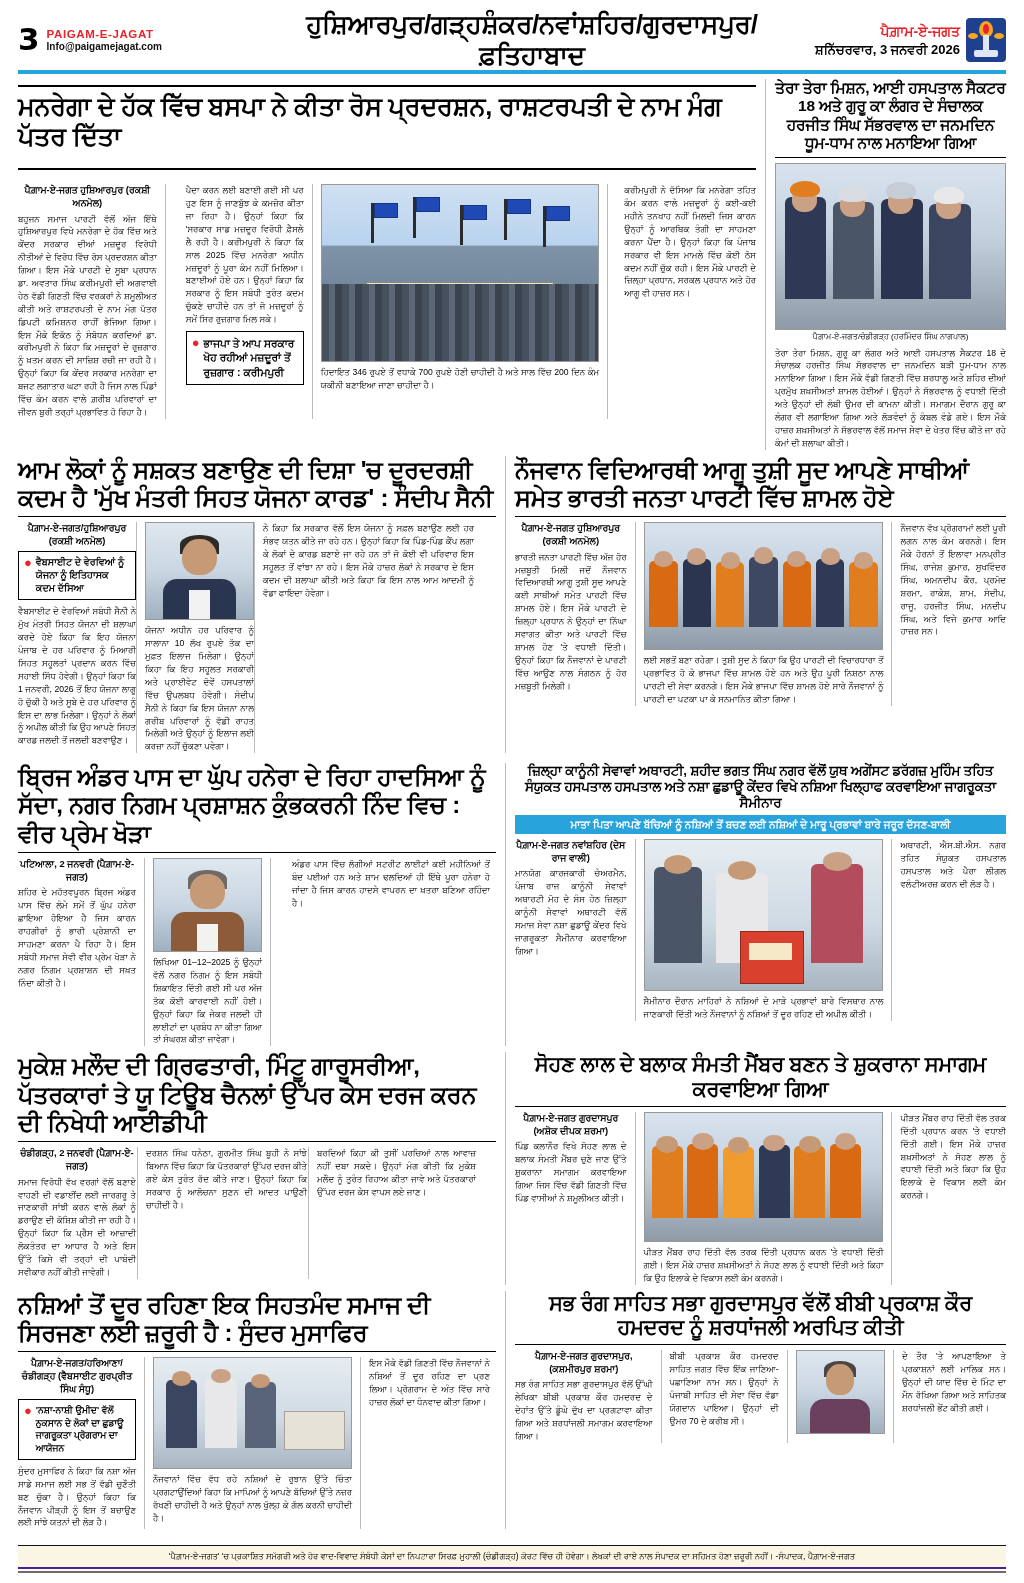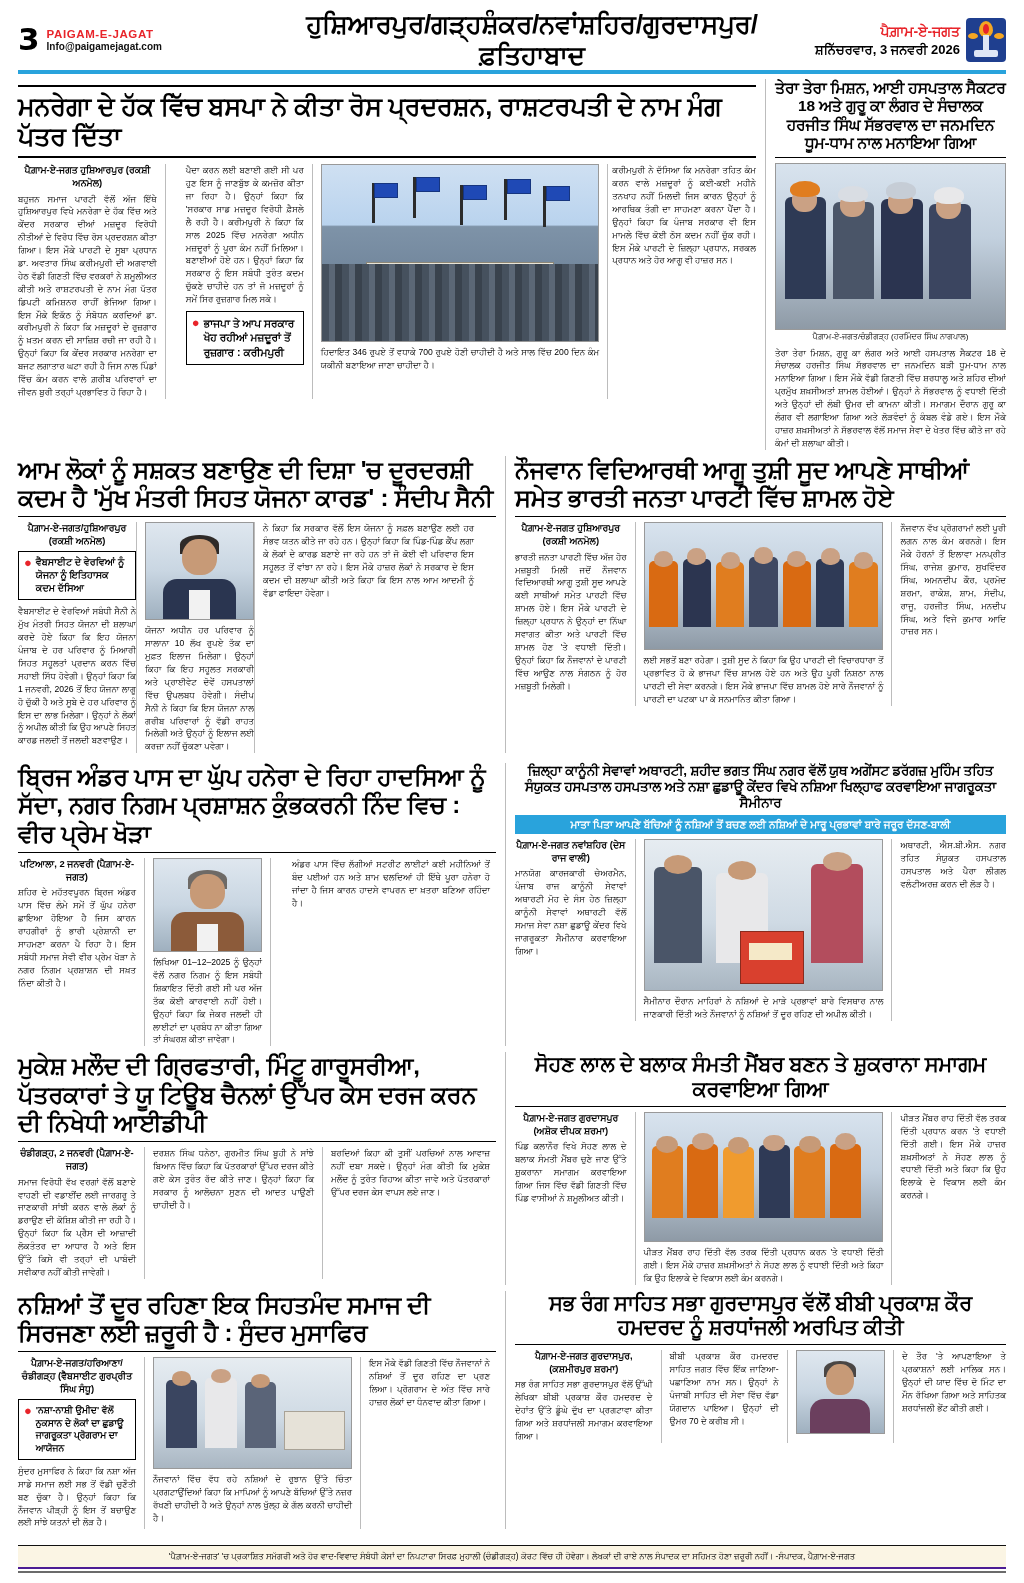--- a/index.html
+++ b/index.html
@@ -35,21 +35,21 @@
   .col{box-sizing:border-box;}
   .vline{border-left:1px solid #bcbcbc;}
 
   
   .hl{font-weight:bold;line-height:1.18;letter-spacing:-.2px;}
   .hl-xl{font-size:25.5px;}
   .hl-lg{font-size:24px;}
   .hl-md{font-size:21px;}
   .hl-sm{font-size:15.5px;}
   .hl-xs{font-size:13.5px;}
-  .hl-box{border-top:2.5px solid #000;border-bottom:2.5px solid #000;padding:4px 0 5px;margin:6px 0 6px;}
+  .hl-box{border-top:2.5px solid #000;border-bottom:2.5px solid #000;padding:4px 0 17px;margin:6px 0 14px;}
   .hl-line{border-bottom:1.6px solid #000;padding-bottom:4px;margin-bottom:5px;}
   .centered{text-align:center;}
 
   
   .byline{font-size:9.4px;font-weight:bold;text-align:center;line-height:1.35;margin-bottom:3px;}
   .body{font-size:8.6px;line-height:1.5;text-align:justify;text-justify:inter-word;hyphens:none;}
 
   
   .bullet-box{border:1.4px solid #000;padding:4px 5px 5px 5px;font-size:10.6px;font-weight:bold;line-height:1.35;display:flex;gap:4px;}
   .bullet-box .dot{color:#e8242a;font-size:13px;line-height:1;flex:0 0 auto;}
@@ -149,21 +149,21 @@
               <div class="flag" style="left:66%;top:4%;"></div>
                 <div class="fl" style="left:67%;top:4%;"></div>
               <div class="flag" style="left:80%;top:12%;"></div>
                 <div class="fl" style="left:81%;top:12%;"></div>
             </div>
             <div class="banner"></div>
             <div class="crowd"></div>
           </div>
           <div class="body" style="margin-top:4px;">ਹਿਦਾਇਤ 346 ਰੁਪਏ ਤੋਂ ਵਧਾਕੇ 700 ਰੁਪਏ ਹੋਣੀ ਚਾਹੀਦੀ ਹੈ ਅਤੇ ਸਾਲ ਵਿੱਚ 200 ਦਿਨ ਕੰਮ ਯਕੀਨੀ ਬਣਾਇਆ ਜਾਣਾ ਚਾਹੀਦਾ ਹੈ।</div>
         </div>
-        <div class="col vline" style="width:150px;padding-left:4px;">
+        <div class="col vline" style="width:150px;padding-left:16px;">
           <div class="body">ਕਰੀਮਪੁਰੀ ਨੇ ਦੱਸਿਆ ਕਿ ਮਨਰੇਗਾ ਤਹਿਤ ਕੰਮ ਕਰਨ ਵਾਲੇ ਮਜ਼ਦੂਰਾਂ ਨੂੰ ਕਈ-ਕਈ ਮਹੀਨੇ ਤਨਖਾਹ ਨਹੀਂ ਮਿਲਦੀ ਜਿਸ ਕਾਰਨ ਉਨ੍ਹਾਂ ਨੂੰ ਆਰਥਿਕ ਤੰਗੀ ਦਾ ਸਾਹਮਣਾ ਕਰਨਾ ਪੈਂਦਾ ਹੈ।
 ਉਨ੍ਹਾਂ ਕਿਹਾ ਕਿ ਪੰਜਾਬ ਸਰਕਾਰ ਵੀ ਇਸ ਮਾਮਲੇ ਵਿੱਚ ਕੋਈ ਠੋਸ ਕਦਮ ਨਹੀਂ ਚੁੱਕ ਰਹੀ। ਇਸ ਮੌਕੇ ਪਾਰਟੀ ਦੇ ਜ਼ਿਲ੍ਹਾ ਪ੍ਰਧਾਨ, ਸਰਕਲ ਪ੍ਰਧਾਨ ਅਤੇ ਹੋਰ ਆਗੂ ਵੀ ਹਾਜ਼ਰ ਸਨ।</div>
         </div>
       </div>
     </div>
 
     <div class="col vline" style="width:241px;padding-left:9px;">
       <div class="hl hl-sm centered" style="border-bottom:1.6px solid #000;padding-bottom:5px;">ਤੇਰਾ ਤੇਰਾ ਮਿਸ਼ਨ, ਆਈ ਹਸਪਤਾਲ ਸੈਕਟਰ 18 ਅਤੇ ਗੁਰੂ ਕਾ ਲੰਗਰ ਦੇ ਸੰਚਾਲਕ ਹਰਜੀਤ ਸਿੰਘ ਸੱਭਰਵਾਲ ਦਾ ਜਨਮਦਿਨ ਧੂਮ-ਧਾਮ ਨਾਲ ਮਨਾਇਆ ਗਿਆ</div>
       <div class="photo ph-group" style="height:165px;margin-top:5px;">
         <div class="body" style="position:absolute;left:4%;top:20%;width:18%;height:62%;background:#2e3a55;border-radius:6px 6px 0 0;"></div>
@@ -297,21 +297,21 @@
         <div class="col vline" style="width:115px;padding-left:8px;">
           <div class="body">ਅਥਾਰਟੀ, ਐਸ.ਬੀ.ਐਸ. ਨਗਰ ਤਹਿਤ ਸੰਯੁਕਤ ਹਸਪਤਾਲ ਹਸਪਤਾਲ ਅਤੇ ਪੈਰਾ ਲੀਗਲ ਵਲੰਟੀਅਰਜ਼ ਕਰਨ ਦੀ ਲੋੜ ਹੈ।</div>
         </div>
       </div>
     </div>
   </div>
 
   <div class="band" style="margin-top:6px;">
     <div class="col" style="width:478px;">
       <div class="hl hl-lg hl-line">ਮੁਕੇਸ਼ ਮਲੌਦ ਦੀ ਗ੍ਰਿਫਤਾਰੀ, ਮਿੰਟੂ ਗਾਰੂਸਰੀਆ, ਪੱਤਰਕਾਰਾਂ ਤੇ ਯੂ ਟਿਊਬ ਚੈਨਲਾਂ ਉੱਪਰ ਕੇਸ ਦਰਜ ਕਰਨ ਦੀ ਨਿਖੇਧੀ ਆਈਡੀਪੀ</div>
-      <div class="band" style="gap:8px;">
+      <div class="band" style="gap:1px;">
         <div class="col" style="width:118px;">
           <div class="byline">ਚੰਡੀਗੜ੍ਹ, 2 ਜਨਵਰੀ
 (ਪੈਗ਼ਾਮ-ਏ-ਜਗਤ)</div>
           <div class="body">ਸਮਾਜ ਵਿਰੋਧੀ ਵੱਖ ਵਰਗਾਂ ਵੱਲੋਂ ਬਣਾਏ ਵਾਹਣੀ ਦੀ ਵਡਾਈਂਦ ਲਈ ਜਾਰਗਰੂ ਤੇ ਜਾਣਕਾਰੀ ਸਾਂਝੀ ਕਰਨ ਵਾਲੇ ਲੋਕਾਂ ਨੂੰ ਡਰਾਉਣ ਦੀ ਕੋਸ਼ਿਸ਼ ਕੀਤੀ ਜਾ ਰਹੀ ਹੈ। ਉਨ੍ਹਾਂ ਕਿਹਾ ਕਿ ਪ੍ਰੈਸ ਦੀ ਆਜ਼ਾਦੀ ਲੋਕਤੰਤਰ ਦਾ ਆਧਾਰ ਹੈ ਅਤੇ ਇਸ ਉੱਤੇ ਕਿਸੇ ਵੀ ਤਰ੍ਹਾਂ ਦੀ ਪਾਬੰਦੀ ਸਵੀਕਾਰ ਨਹੀਂ ਕੀਤੀ ਜਾਵੇਗੀ।</div>
         </div>
         <div class="col vline" style="width:170px;padding-left:8px;">
           <div class="body">ਦਰਸ਼ਨ ਸਿੰਘ ਧਨੇਠਾ, ਗੁਰਮੀਤ ਸਿੰਘ ਬੂਹੀ ਨੇ ਸਾਂਝੇ ਬਿਆਨ ਵਿੱਚ ਕਿਹਾ ਕਿ ਪੱਤਰਕਾਰਾਂ ਉੱਪਰ ਦਰਜ ਕੀਤੇ ਗਏ ਕੇਸ ਤੁਰੰਤ ਰੱਦ ਕੀਤੇ ਜਾਣ। ਉਨ੍ਹਾਂ ਕਿਹਾ ਕਿ ਸਰਕਾਰ ਨੂੰ ਆਲੋਚਨਾ ਸੁਣਨ ਦੀ ਆਦਤ ਪਾਉਣੀ ਚਾਹੀਦੀ ਹੈ।</div>
         </div>
         <div class="col vline" style="width:168px;padding-left:8px;">
           <div class="body">ਬਰਦਿਆਂ ਕਿਹਾ ਕੀ ਤੁਸੀਂ ਪਰਚਿਆਂ ਨਾਲ ਆਵਾਜ਼ ਨਹੀਂ ਦਬਾ ਸਕਦੇ। ਉਨ੍ਹਾਂ ਮੰਗ ਕੀਤੀ ਕਿ ਮੁਕੇਸ਼ ਮਲੌਦ ਨੂੰ ਤੁਰੰਤ ਰਿਹਾਅ ਕੀਤਾ ਜਾਵੇ ਅਤੇ ਪੱਤਰਕਾਰਾਂ ਉੱਪਰ ਦਰਜ ਕੇਸ ਵਾਪਸ ਲਏ ਜਾਣ।</div>

